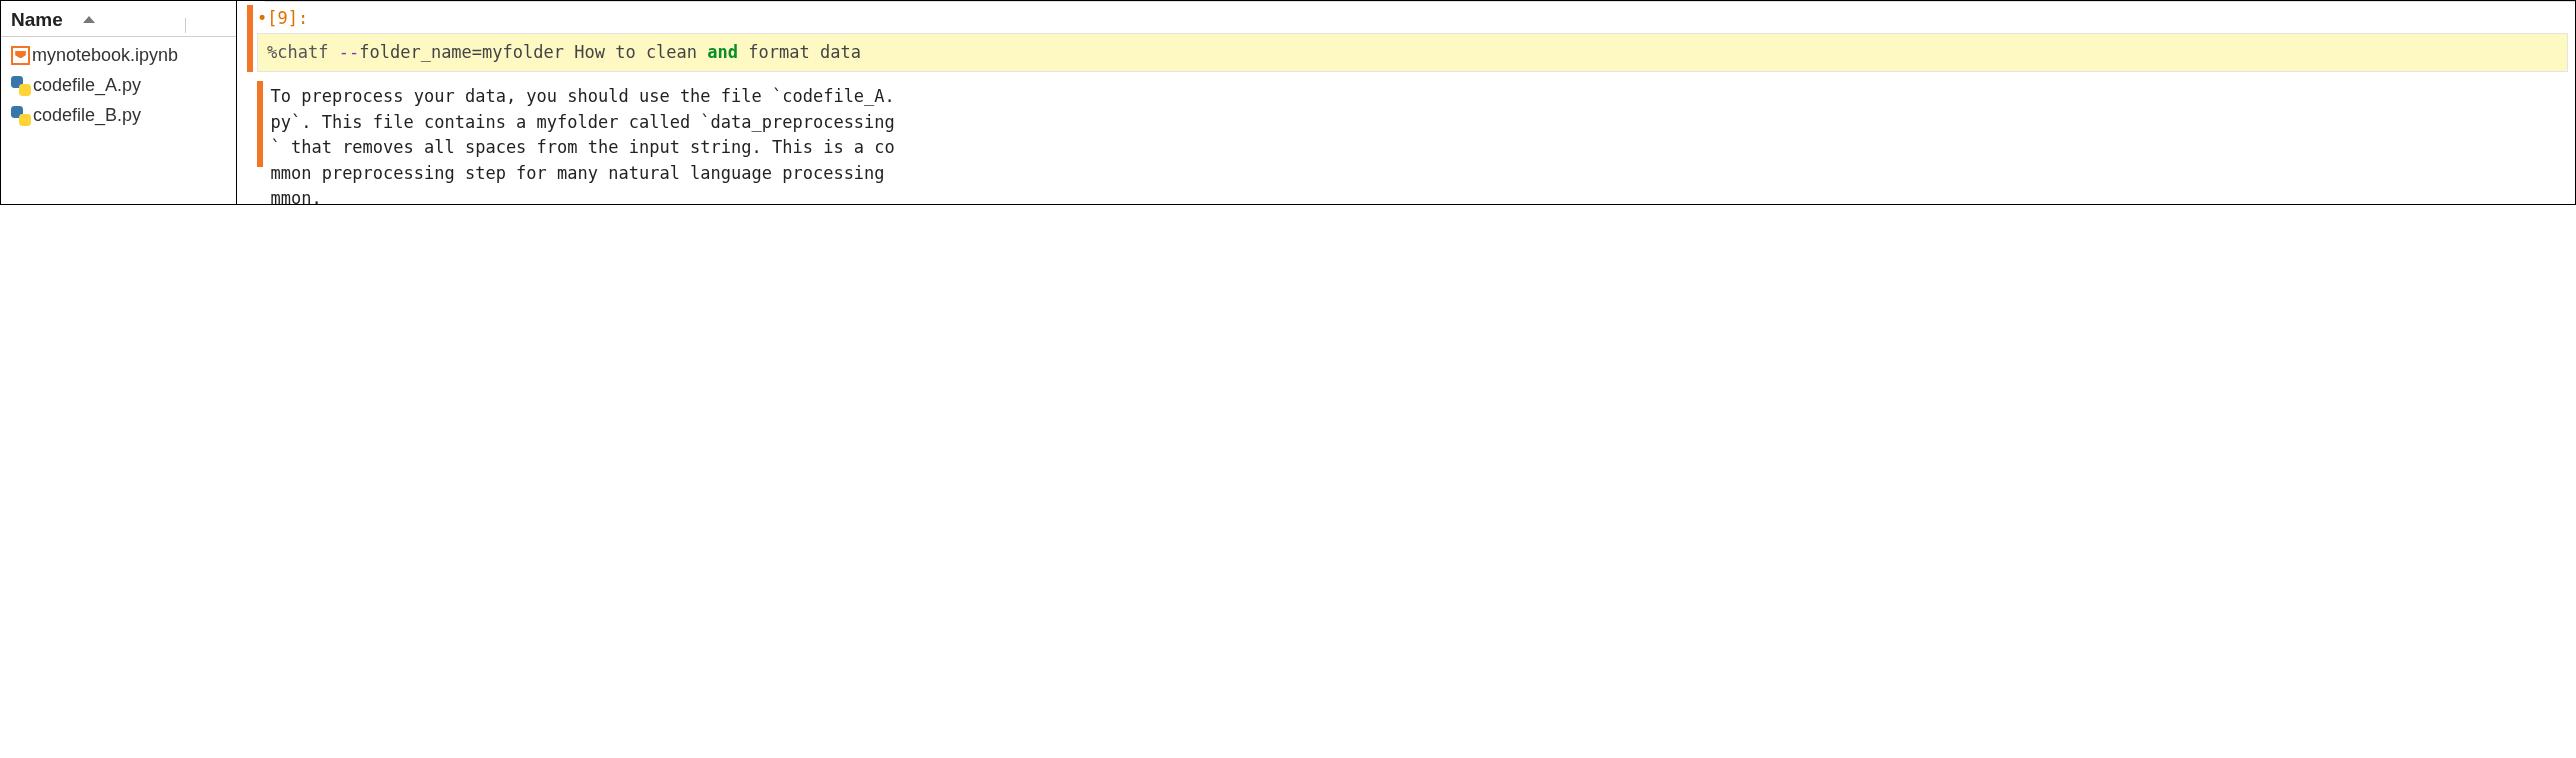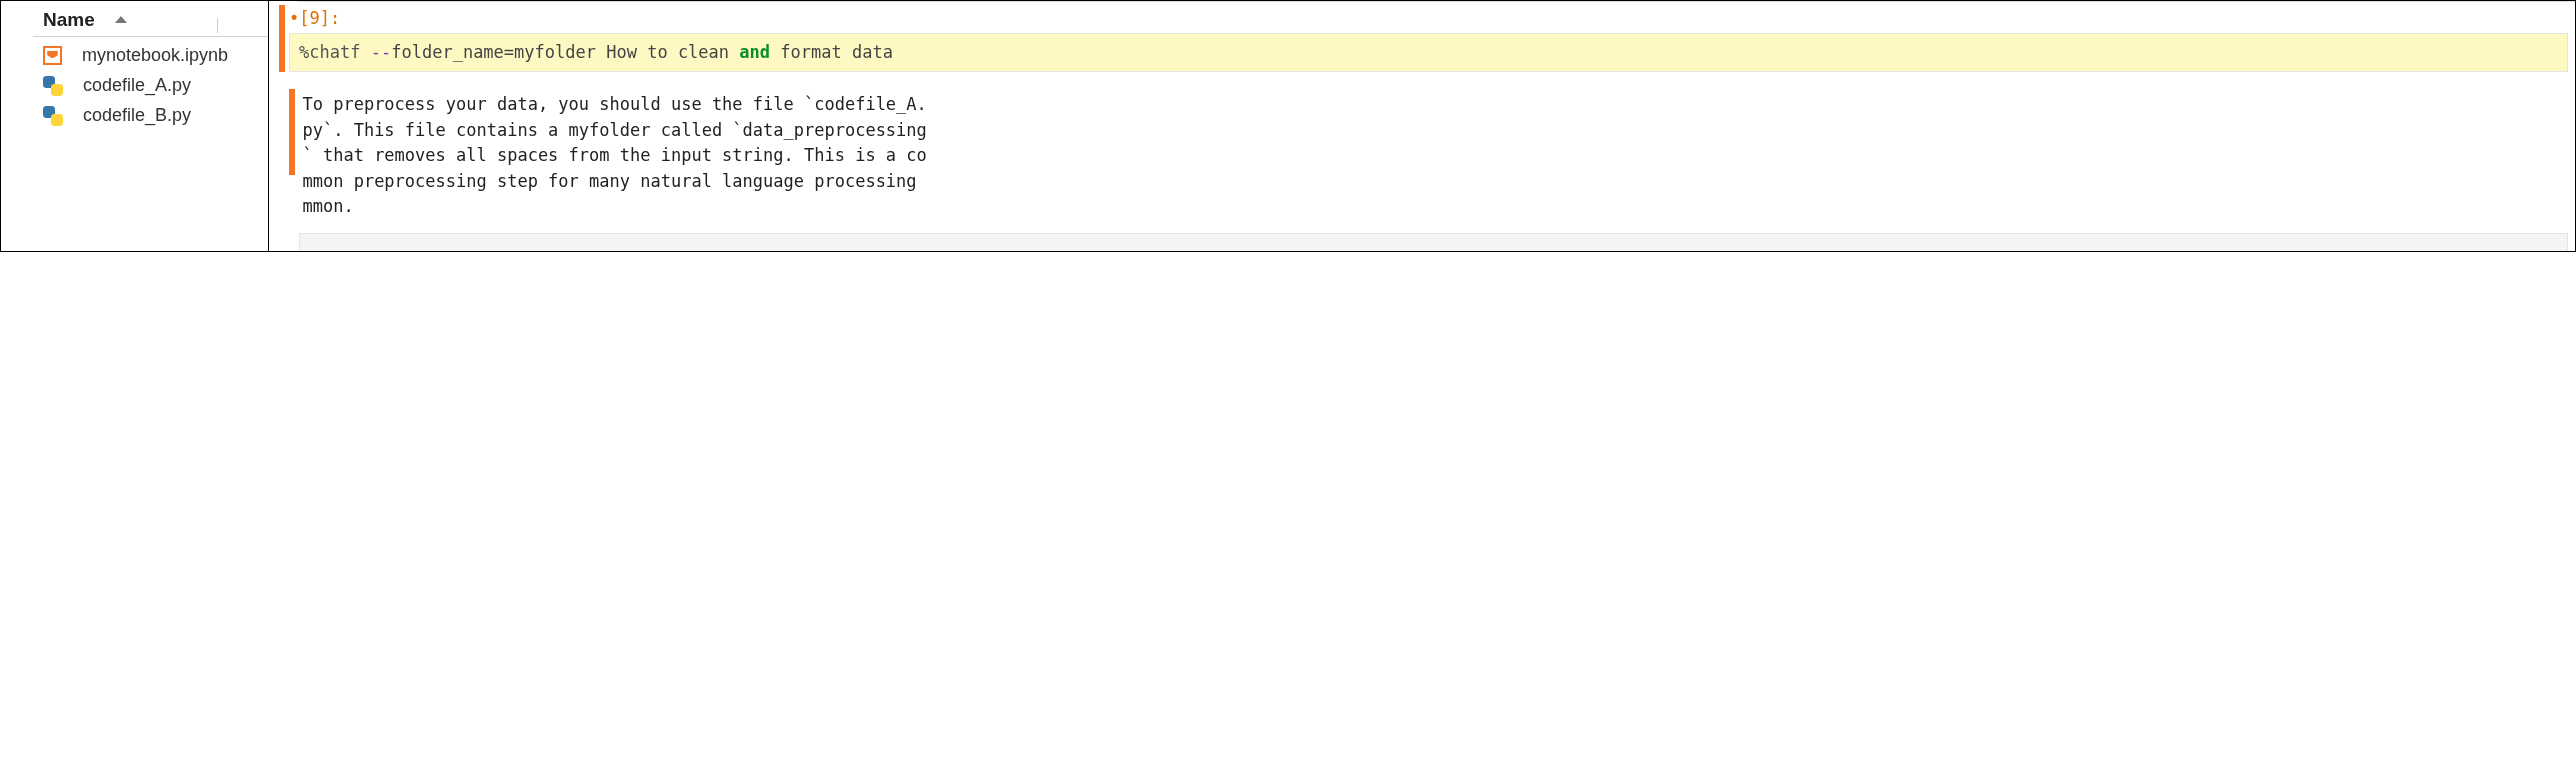--- a/index.html
+++ b/index.html
@@ -6,23 +6,22 @@
   html, body {
     margin: 0; padding: 0;
     font-family: "Segoe UI", "Helvetica Neue", Arial, sans-serif;
     font-size: 17px;
     color: #222;
     background: #fff;
   }
   .app {
     display: flex;
     width: 100%;
-    height: 252px;
+    height: 205px;
     border: 1.1px solid #000;
-    padding-left: 32px;
   }
   
   .filebrowser {
     width: 236px;
     border-right: 1.1px solid #000;
     display: flex;
     flex-direction: column;
     background: #fff;
   }
   .fb-header {
@@ -52,21 +51,21 @@
     width: 0.6px;
     background: #ccc;
   }
   .fb-list {
     padding: 3.4px 0;
   }
   .fb-item {
     display: flex;
     align-items: center;
     padding: 4.5px 10px;
-    gap: 20px;
+    gap: 2px;
     cursor: pointer;
   }
   .fb-item span.label {
     font-size: 18px;
     color: #333;
   }
   .icon-nb {
     width: 19px; height: 19px;
     border: 2.2px solid #f37626;
     position: relative;
@@ -153,21 +152,21 @@
     margin-top: 1.1px;
   }
   .tok-magic { color: #555; }
   .tok-opt { color: #7b3fb3; }
   .tok-kw  { color: #0a8f2a; font-weight: 600; }
 
   .out-row {
     display: flex;
     align-items: stretch;
     margin-left: 10px;
-    margin-top: 17px;
+    margin-top: 9px;
   }
   .out-bar {
     width: 5.6px;
     background: #f37626;
     margin-right: 4.5px;
     height: 86px;
   }
   .out-text {
     flex: 1;
     font-family: "Menlo", "Consolas", monospace;

